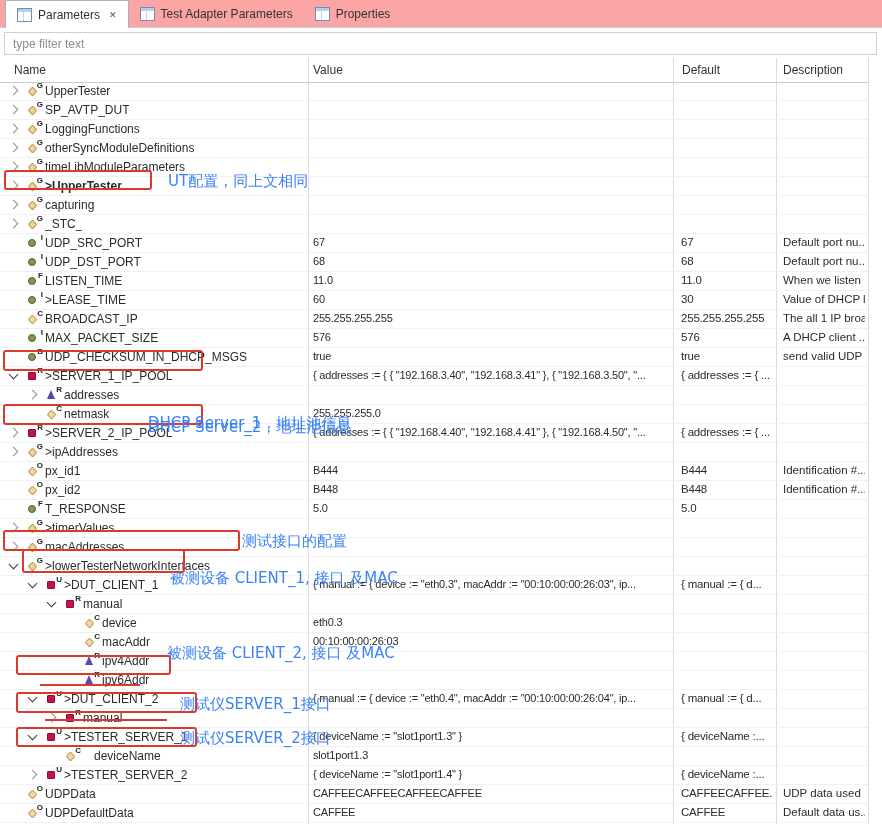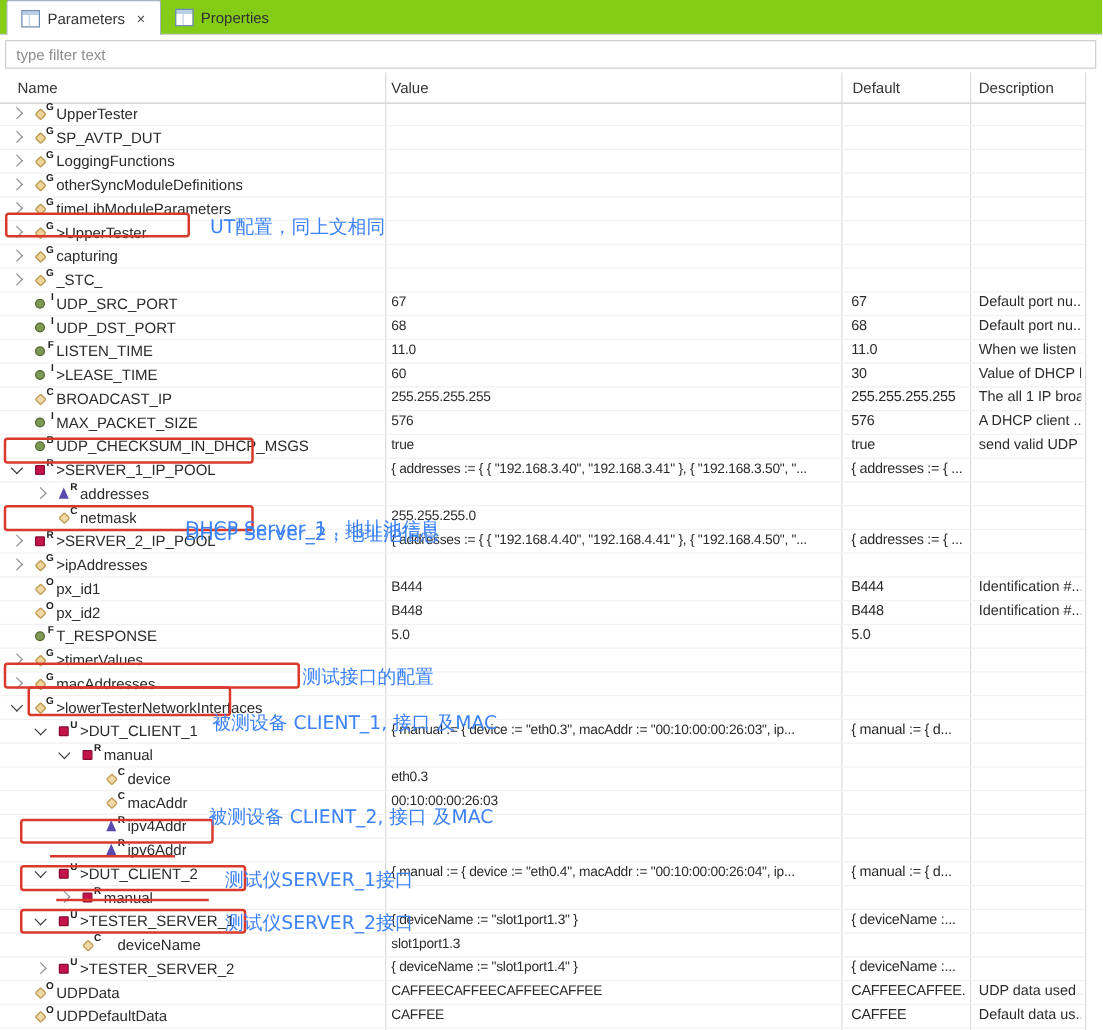--- a/index.html
+++ b/index.html
@@ -1,20 +1,20 @@
 <!DOCTYPE html>
 <html><head>
 <meta charset="utf-8">
 <style>
   html,body{margin:0;padding:0;background:#fff;}
   .app{position:relative;width:882px;height:824px;background:#fff;overflow:hidden;
        font-family:"Liberation Sans",sans-serif;}
 
   
-  .tabbar{position:absolute;left:0;top:0;width:882px;height:28px;background:#84cc16;
+  .tabbar{position:absolute;left:0;top:0;width:882px;height:28px;background:#fca5a5;
           border-bottom:1px solid #c8cdd6;display:flex;align-items:flex-end;padding-left:5px;box-sizing:border-box;}
   .tab{height:27px;display:flex;align-items:center;padding:0 11px;font-size:12px;color:#333;gap:6px;position:relative;box-sizing:border-box;}
   .tab.active{background:#fff;border:1px solid #a9b2c2;border-bottom:none;border-radius:2px 2px 0 0;margin-bottom:-1px;height:28px;}
   .tab-icon{width:13px;height:12px;border:1px solid #6d8eb5;background:linear-gradient(#b9cfe6 0 3px,#fff 3px);display:inline-block;position:relative;flex:none;}
   .tab-icon::after{content:"";position:absolute;left:5px;top:3px;bottom:0;width:1px;background:#c3d4e6;}
   .tab-close{font-size:9px;color:#555;margin-left:3px;cursor:pointer;}
 
   
   .filterbar{position:absolute;top:28px;left:0;width:882px;height:30px;background:#fff;}
   .filter-input{position:absolute;left:4px;top:4px;width:873px;height:23px;border:1px solid #cfcfcf;
@@ -60,20 +60,24 @@
 <div class="app">
 
   <div class="tabbar">
       <div class="tab active">
         <span class="tab-icon"></span>
         <span>Parameters</span>
         <span class="tab-close">✕</span>
       </div>
       <div class="tab">
         <span class="tab-icon"></span>
+        <span>Test Adapter Parameters</span>
+      </div>
+      <div class="tab">
+        <span class="tab-icon"></span>
         <span>Properties</span>
       </div>
     </div>
 
   <div class="filterbar">
     <input class="filter-input" type="text" placeholder="type filter text" style="">
   </div>
 
   <div class="table">
     <div class="thead">
@@ -141,21 +145,21 @@
           <span class="cell val"></span>
           <span class="cell def"></span>
           <span class="cell desc"></span>
         </div>
         <div class="row">
           <span class="chev c" style="left: 10px;"></span>
           <span class="ic" style="left: 27px;">
             <i class="sh diamond" style="background: rgb(236, 212, 154); border-color: rgb(185, 150, 74);"></i>
             <b>G</b>
           </span>
-          <span class="cell name" style="left: 45px;">&gt;UpperTester</span>
+          <span class="cell name" style="left: 45px; font-weight: bold;">&gt;UpperTester</span>
           <span class="cell val"></span>
           <span class="cell def"></span>
           <span class="cell desc"></span>
         </div>
         <div class="row">
           <span class="chev c" style="left: 10px;"></span>
           <span class="ic" style="left: 27px;">
             <i class="sh diamond" style="background: rgb(236, 212, 154); border-color: rgb(185, 150, 74);"></i>
             <b>G</b>
           </span>

